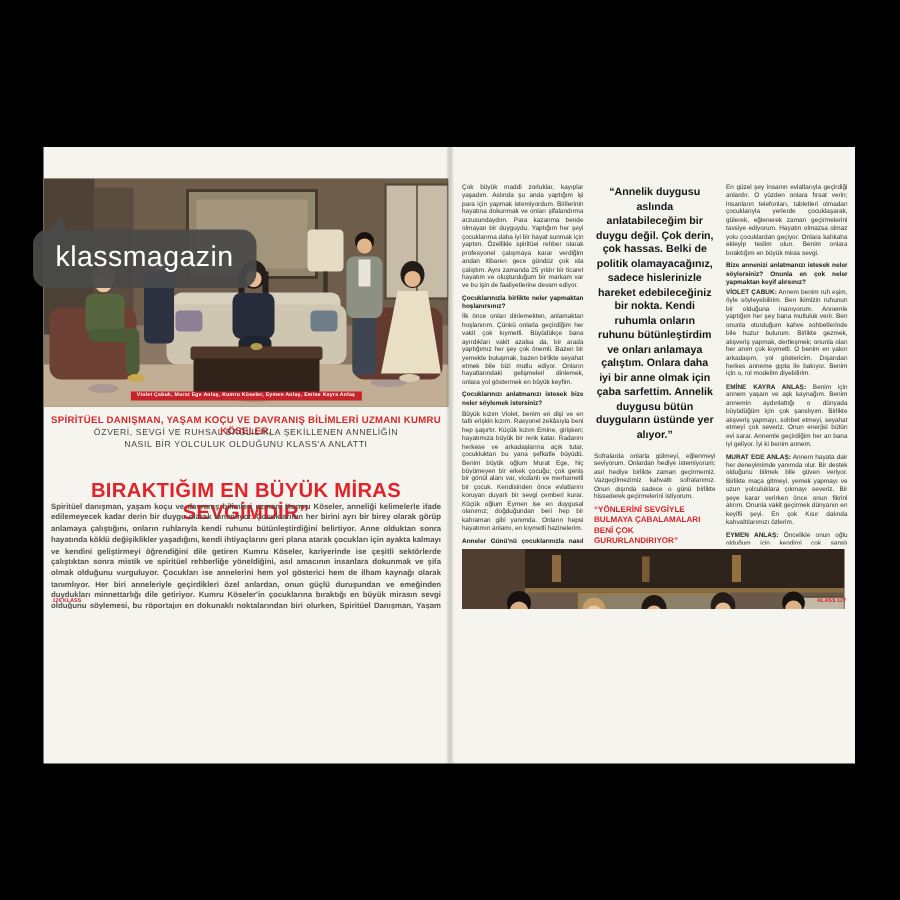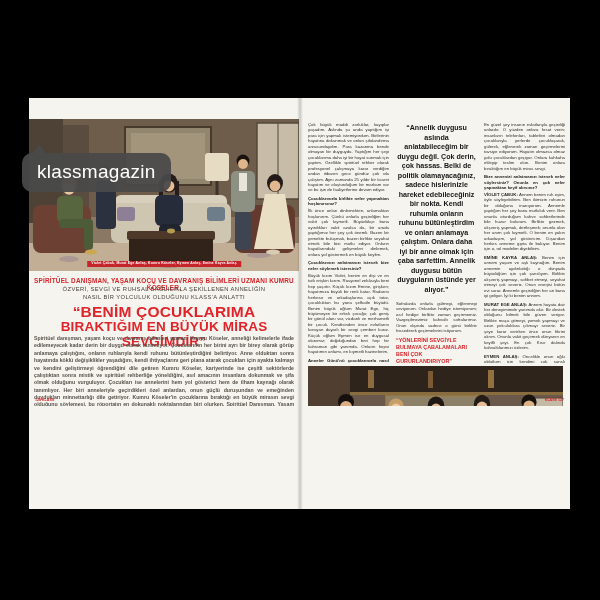--- a/index.html
+++ b/index.html
@@ -143,21 +143,20 @@
             <path d="M236 75 h20 l9 55 h-40 z" fill="#e9dfc4"></path>
             <ellipse cx="244" cy="133" rx="7" ry="2.6" fill="#d8cdb2"></ellipse>
           </g>
         </svg>
         <div class="photo-caption" style="bottom:4px;">Violet Çabuk, Murat Ege Anlaş, Kumru Köseler, Eymen Anlaş, Emine Kayra Anlaş</div>
       </div>
 
       <div class="kicker-red">SPİRİTÜEL DANIŞMAN, YAŞAM KOÇU VE DAVRANIŞ BİLİMLERİ UZMANI KUMRU KÖSELER,</div>
       <div class="kicker-black k1">ÖZVERİ, SEVGİ VE RUHSAL BAĞLILIKLA ŞEKİLLENEN ANNELİĞİN</div>
       <div class="kicker-black k2">NASIL BİR YOLCULUK OLDUĞUNU KLASS'A ANLATTI</div>
-      <div class="headline h1">“BENİM ÇOCUKLARIMA</div>
       <div class="headline h2">BIRAKTIĞIM EN BÜYÜK MİRAS SEVGİMDİR”</div>
       <div class="intro">Spiritüel danışman, yaşam koçu ve davranış bilimleri uzmanı Kumru Köseler, anneliği kelimelerle ifade edilemeyecek kadar derin bir duygu olarak tanımlıyor. Çocuklarının her birini ayrı bir birey olarak görüp anlamaya çalıştığını, onların ruhlarıyla kendi ruhunu bütünleştirdiğini belirtiyor. Anne olduktan sonra hayatında köklü değişiklikler yaşadığını, kendi ihtiyaçlarını geri plana atarak çocukları için ayakta kalmayı ve kendini geliştirmeyi öğrendiğini dile getiren Kumru Köseler, kariyerinde ise çeşitli sektörlerde çalıştıktan sonra mistik ve spiritüel rehberliğe yöneldiğini, asıl amacının insanlara dokunmak ve şifa olmak olduğunu vurguluyor. Çocukları ise annelerini hem yol gösterici hem de ilham kaynağı olarak tanımlıyor. Her biri anneleriyle geçirdikleri özel anlardan, onun güçlü duruşundan ve emeğinden duydukları minnettarlığı dile getiriyor. Kumru Köseler'in çocuklarına bıraktığı en büyük mirasın sevgi olduğunu söylemesi, bu röportajın en dokunaklı noktalarından biri olurken, Spiritüel Danışman, Yaşam Koçu ve Davranış Bilimleri Uzmanı Kumru Köseler ve çocukları, sevgi temelli güçlü bağlarını Fairmont Quasar İstanbul'un muhteşem atmosferinde Klass okuyucularıyla paylaştılar.</div>
 
       <div class="cols l">
         <div class="col">
           <p class="q">Kumru Hanım, iki kız, iki erkek olmak üzere dört çocuğunuz var; bu serüven ile harika bir yolculuğunuz ve sonra anneliği zirvede yaşamanız söz konusu. Anneliğinizi nasıl tanımlarsınız?</p>
           <p class="a">Anneliği, insanın kendi ruhuyla başka bir ruh arasında kurduğu en derin bağ olarak tanımlıyorum. Çok özel, çok kutsal bir duygu. Belki de kelimelerle anlatılamayacak, sadece yaşanınca anlaşılabilecek bir yolculuk. Dört çocuğumun her biri ayrı bir dünya; her birinin ruhuna dokunmaya, onları oldukları gibi kabul etmeye çalıştım. Onlara iyi bir anne olmak için çaba sarfettim ve bu çabanın karşılığını fazlasıyla aldım.</p>
         </div>
         <div class="col">
           <p class="q">Anne olduktan sonra hayatınızda neler değişti?</p>

